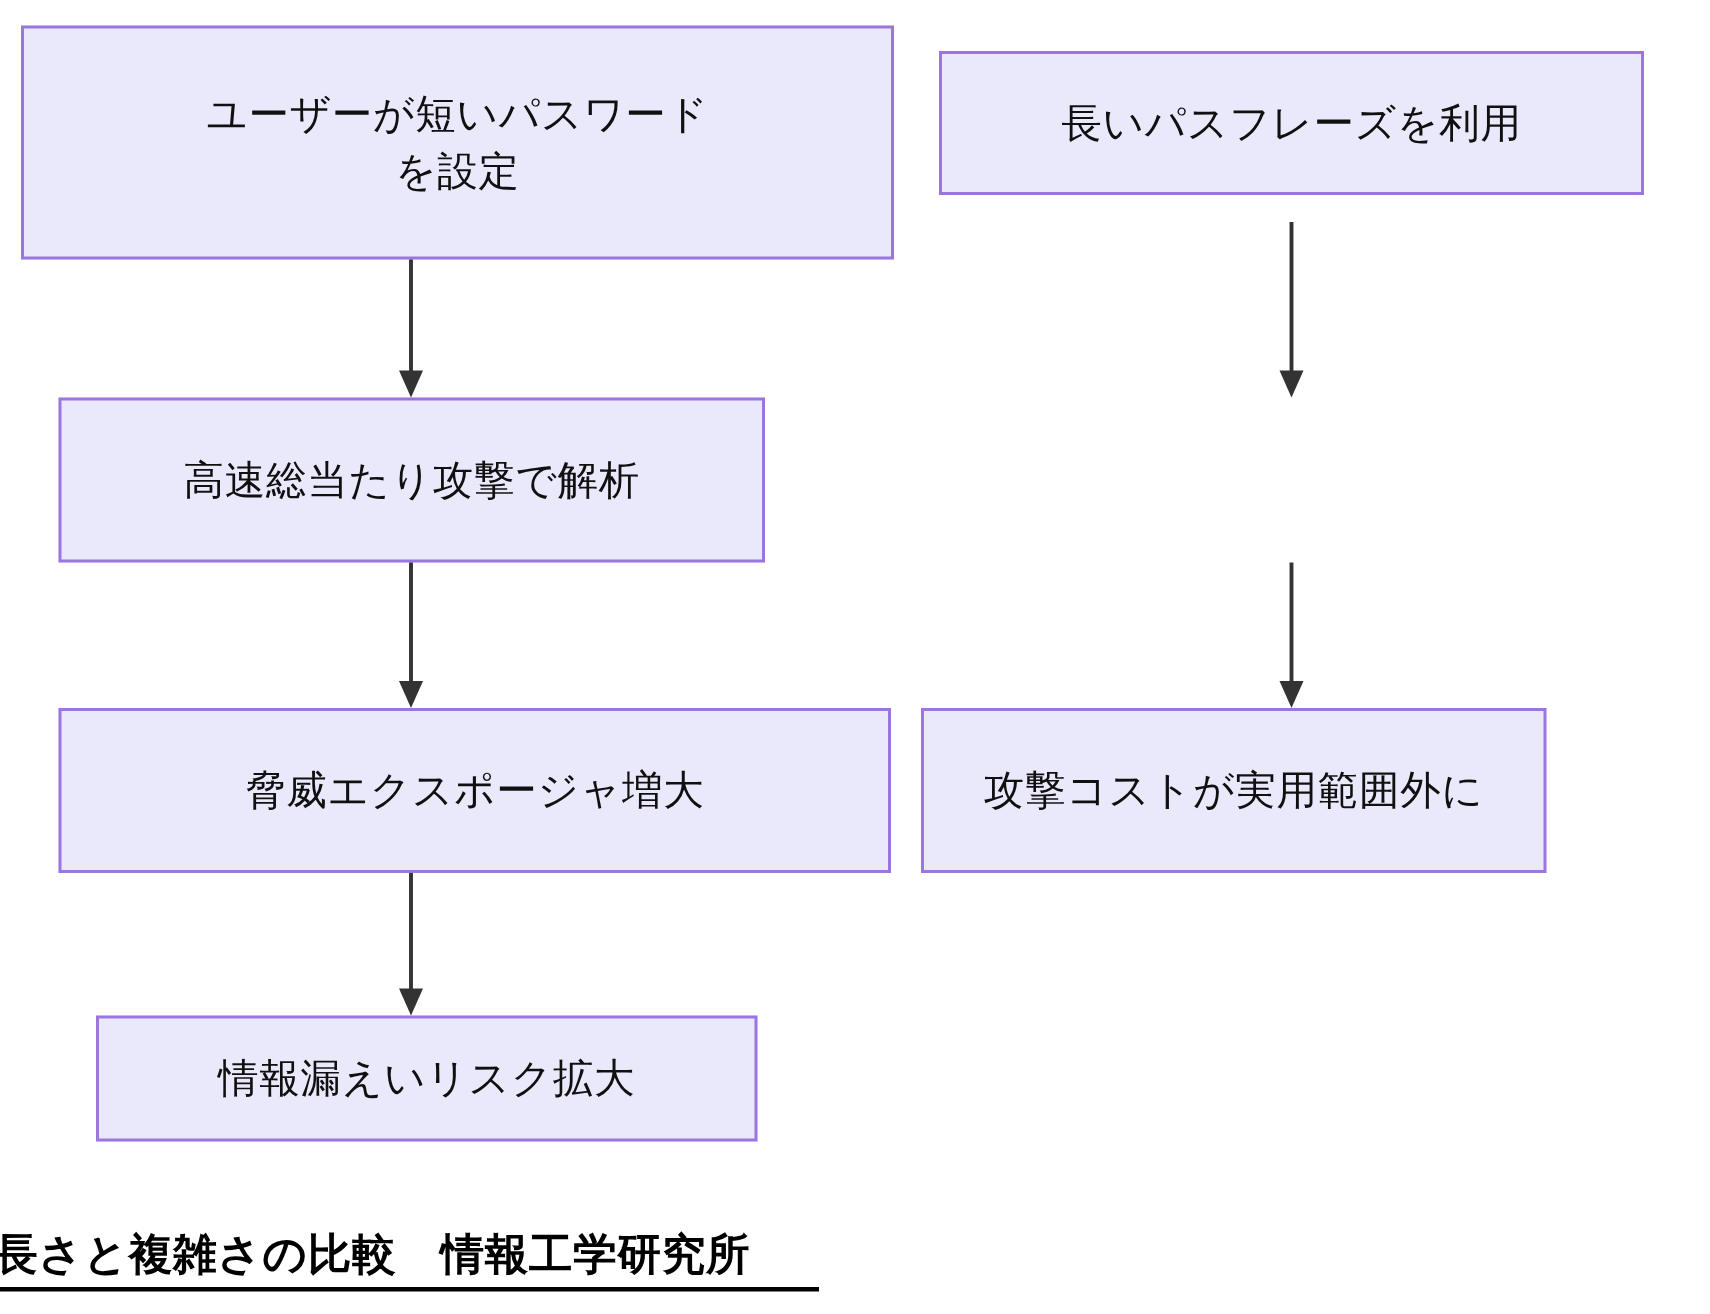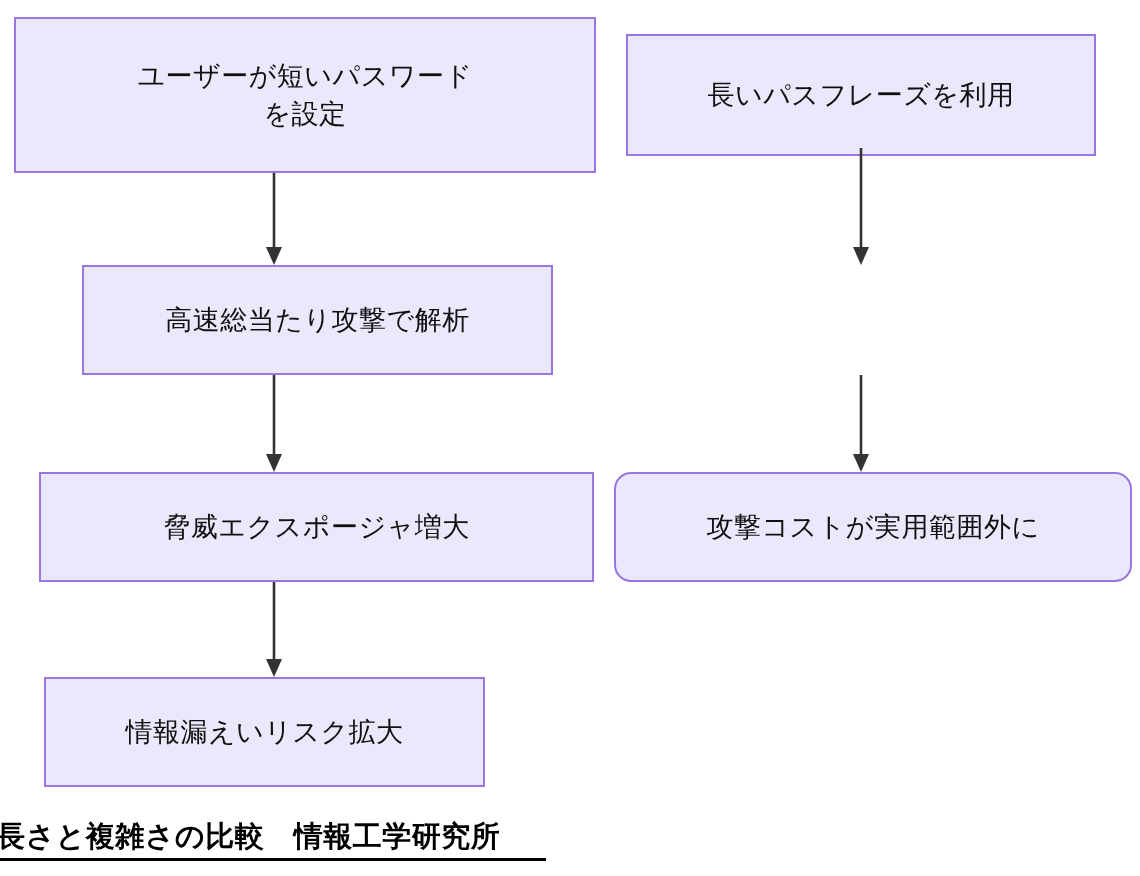--- a/index.html
+++ b/index.html
@@ -59,30 +59,30 @@
   }
 </style>
 </head>
 <body>
 
 <div id="diagram">
 
   <div class="node" style="left:14px; top:17px; width:582px; height:156px;">ユーザーが短いパスワード
 を設定</div>
 
-  <div class="node" style="left:39px; top:265px; width:471px; height:110px;margin-left:43px;">高速総当たり攻撃で解析</div>
+  <div class="node" style="left:39px; top:265px; width:471px; height:110px;">高速総当たり攻撃で解析</div>
 
   <div class="node" style="left:39px; top:472px; width:555px; height:110px;">脅威エクスポージャ増大</div>
 
-  <div class="node" style="left:44px; top:677px; width:441px; height:110px;">情報漏えいリスク拡大</div>
+  <div class="node" style="left:64px; top:677px; width:441px; height:84px;">情報漏えいリスク拡大</div>
 
-  <div class="node" style="left:626px; top:34px; width:470px; height:122px;">長いパスフレーズを利用</div>
+  <div class="node" style="left:626px; top:34px; width:470px; height:96px;">長いパスフレーズを利用</div>
 
 
-  <div class="node" style="left:614px; top:472px; width:518px; height:110px;border-radius:17px;">攻撃コストが実用範囲外に</div>
+  <div class="node" style="left:614px; top:472px; width:417px; height:110px;">攻撃コストが実用範囲外に</div>
 
   <div class="edge" style="left:262px; top:173px; width:24px; height:92px;">
     <svg width="24" height="92" viewBox="0 0 24 92">
       <line x1="12" y1="0" x2="12" y2="78" stroke="#333333" stroke-width="2.6"></line>
       <polygon points="4,74 20,74 12,92" fill="#333333"></polygon>
     </svg>
   </div>
 
   <div class="edge" style="left:262px; top:375px; width:24px; height:97px;">
     <svg width="24" height="97" viewBox="0 0 24 97">

